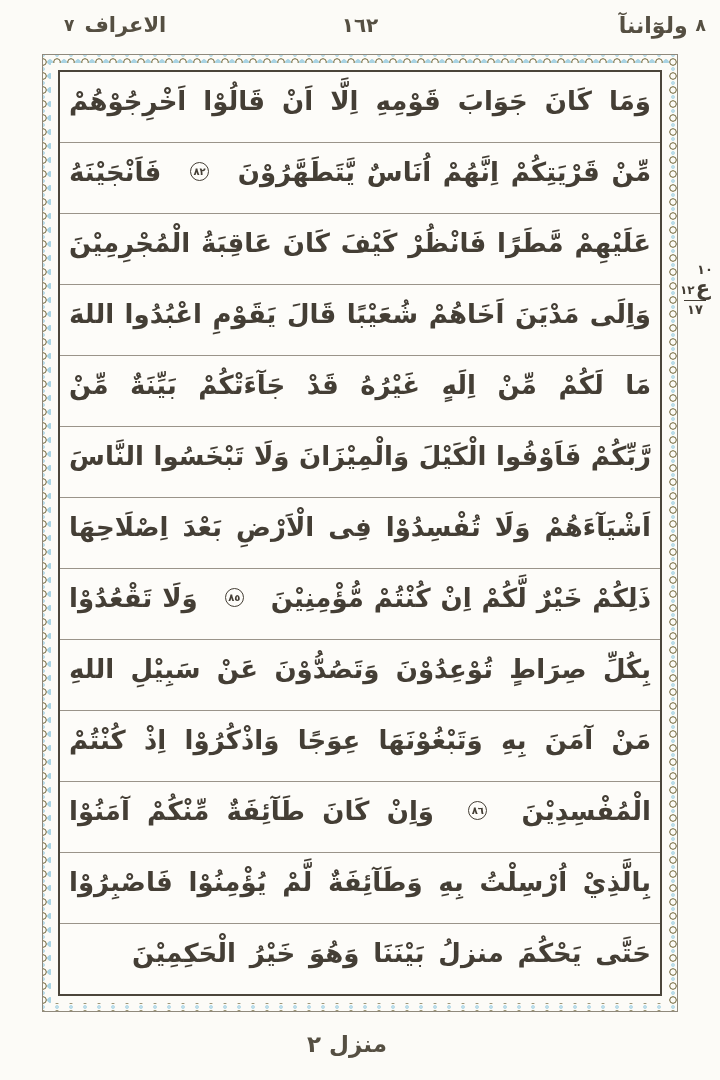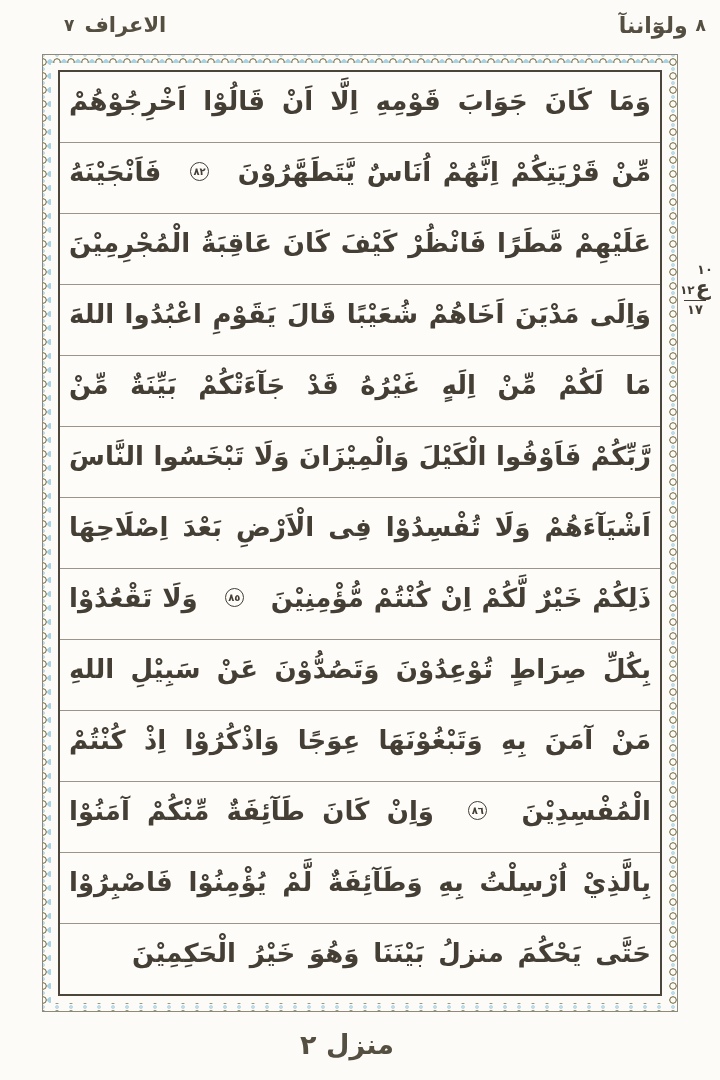--- a/index.html
+++ b/index.html
@@ -82,33 +82,36 @@
   .side-marker .m-top{font-size:13px;margin-left:20px;}
   .side-marker .m-mid{direction:rtl;display:flex;align-items:flex-end;gap:1px;}
   .side-marker .m-letter{font-size:21px;line-height:1;}
   .side-marker .m-count{font-size:12px;line-height:1.3;}
   .side-marker .m-bottom{font-size:13px;border-top:1px solid var(--ink);padding:1px 3px 0;}
 
   
   .footer{
     position:absolute;left:0;right:26px;top:1024px;height:40px;
     display:flex;align-items:center;justify-content:center;
-    direction:rtl;font-size:27px;font-weight:bold;color:var(--ink-soft);letter-spacing:1px;
+    direction:rtl;font-size:23px;font-weight:bold;color:var(--ink-soft);letter-spacing:1px;
   }
 </style>
 </head>
 <body>
 
 <div class="page">
 
   <div class="header-item header-left">
     <span>الاعراف</span>
     <span class="hdr-num">٧</span>
   </div>
 
+  <div class="header-item header-center">
+    <span>١٦٢</span>
+  </div>
 
   <div class="header-item header-right">
     <span class="hdr-num">٨</span>
     <span>ولوٓاننآ</span>
   </div>
 
   <div class="frame">
     <div class="frame-gap">
       <div class="text-box">
           <div class="line" dir="rtl"><span class="txt">وَمَا كَانَ جَوَابَ قَوْمِهِ اِلَّا اَنْ قَالُوْا اَخْرِجُوْهُمْ</span> </div>

